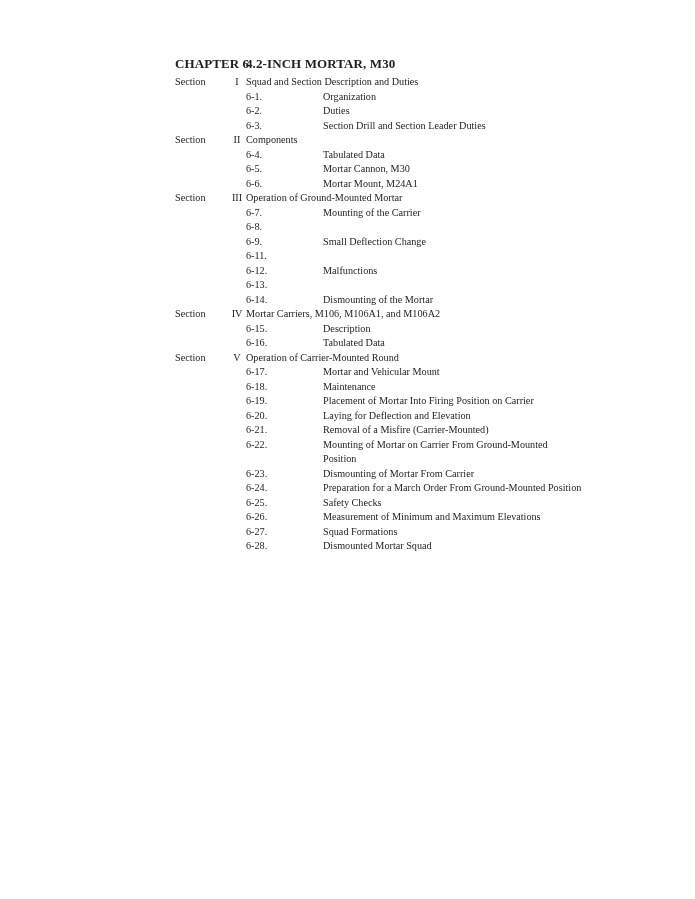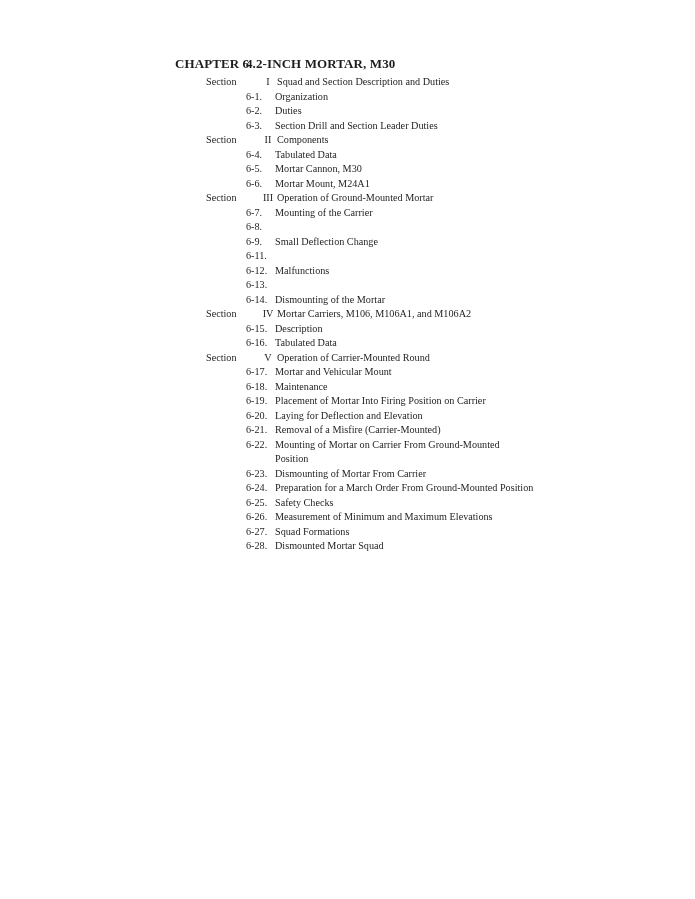--- a/index.html
+++ b/index.html
@@ -28,36 +28,36 @@
     font-weight: bold;
     font-size: 13px;
     line-height: 16px;
     letter-spacing: 0.1px;
     margin-bottom: 3px;
     white-space: nowrap;
   }
   .row {
     font-size: 10.2px;
     line-height: 14.5px;
-    margin-left: 31px;
   }
   .section-row {
     display: grid;
     grid-template-columns: 53px 18px auto;
   }
   .section-numeral {
     text-align: center;
   }
   .section-title {
     white-space: nowrap;
   }
   .item-row {
     display: grid;
     grid-template-columns: 29px auto;
     margin-left: 71px;
+    gap: 48px;
   }
   .paragraph-title {
     white-space: pre-line;
     max-width: 280px;
   }
 </style>
 </head>
 <body>
 
 <div class="page">

